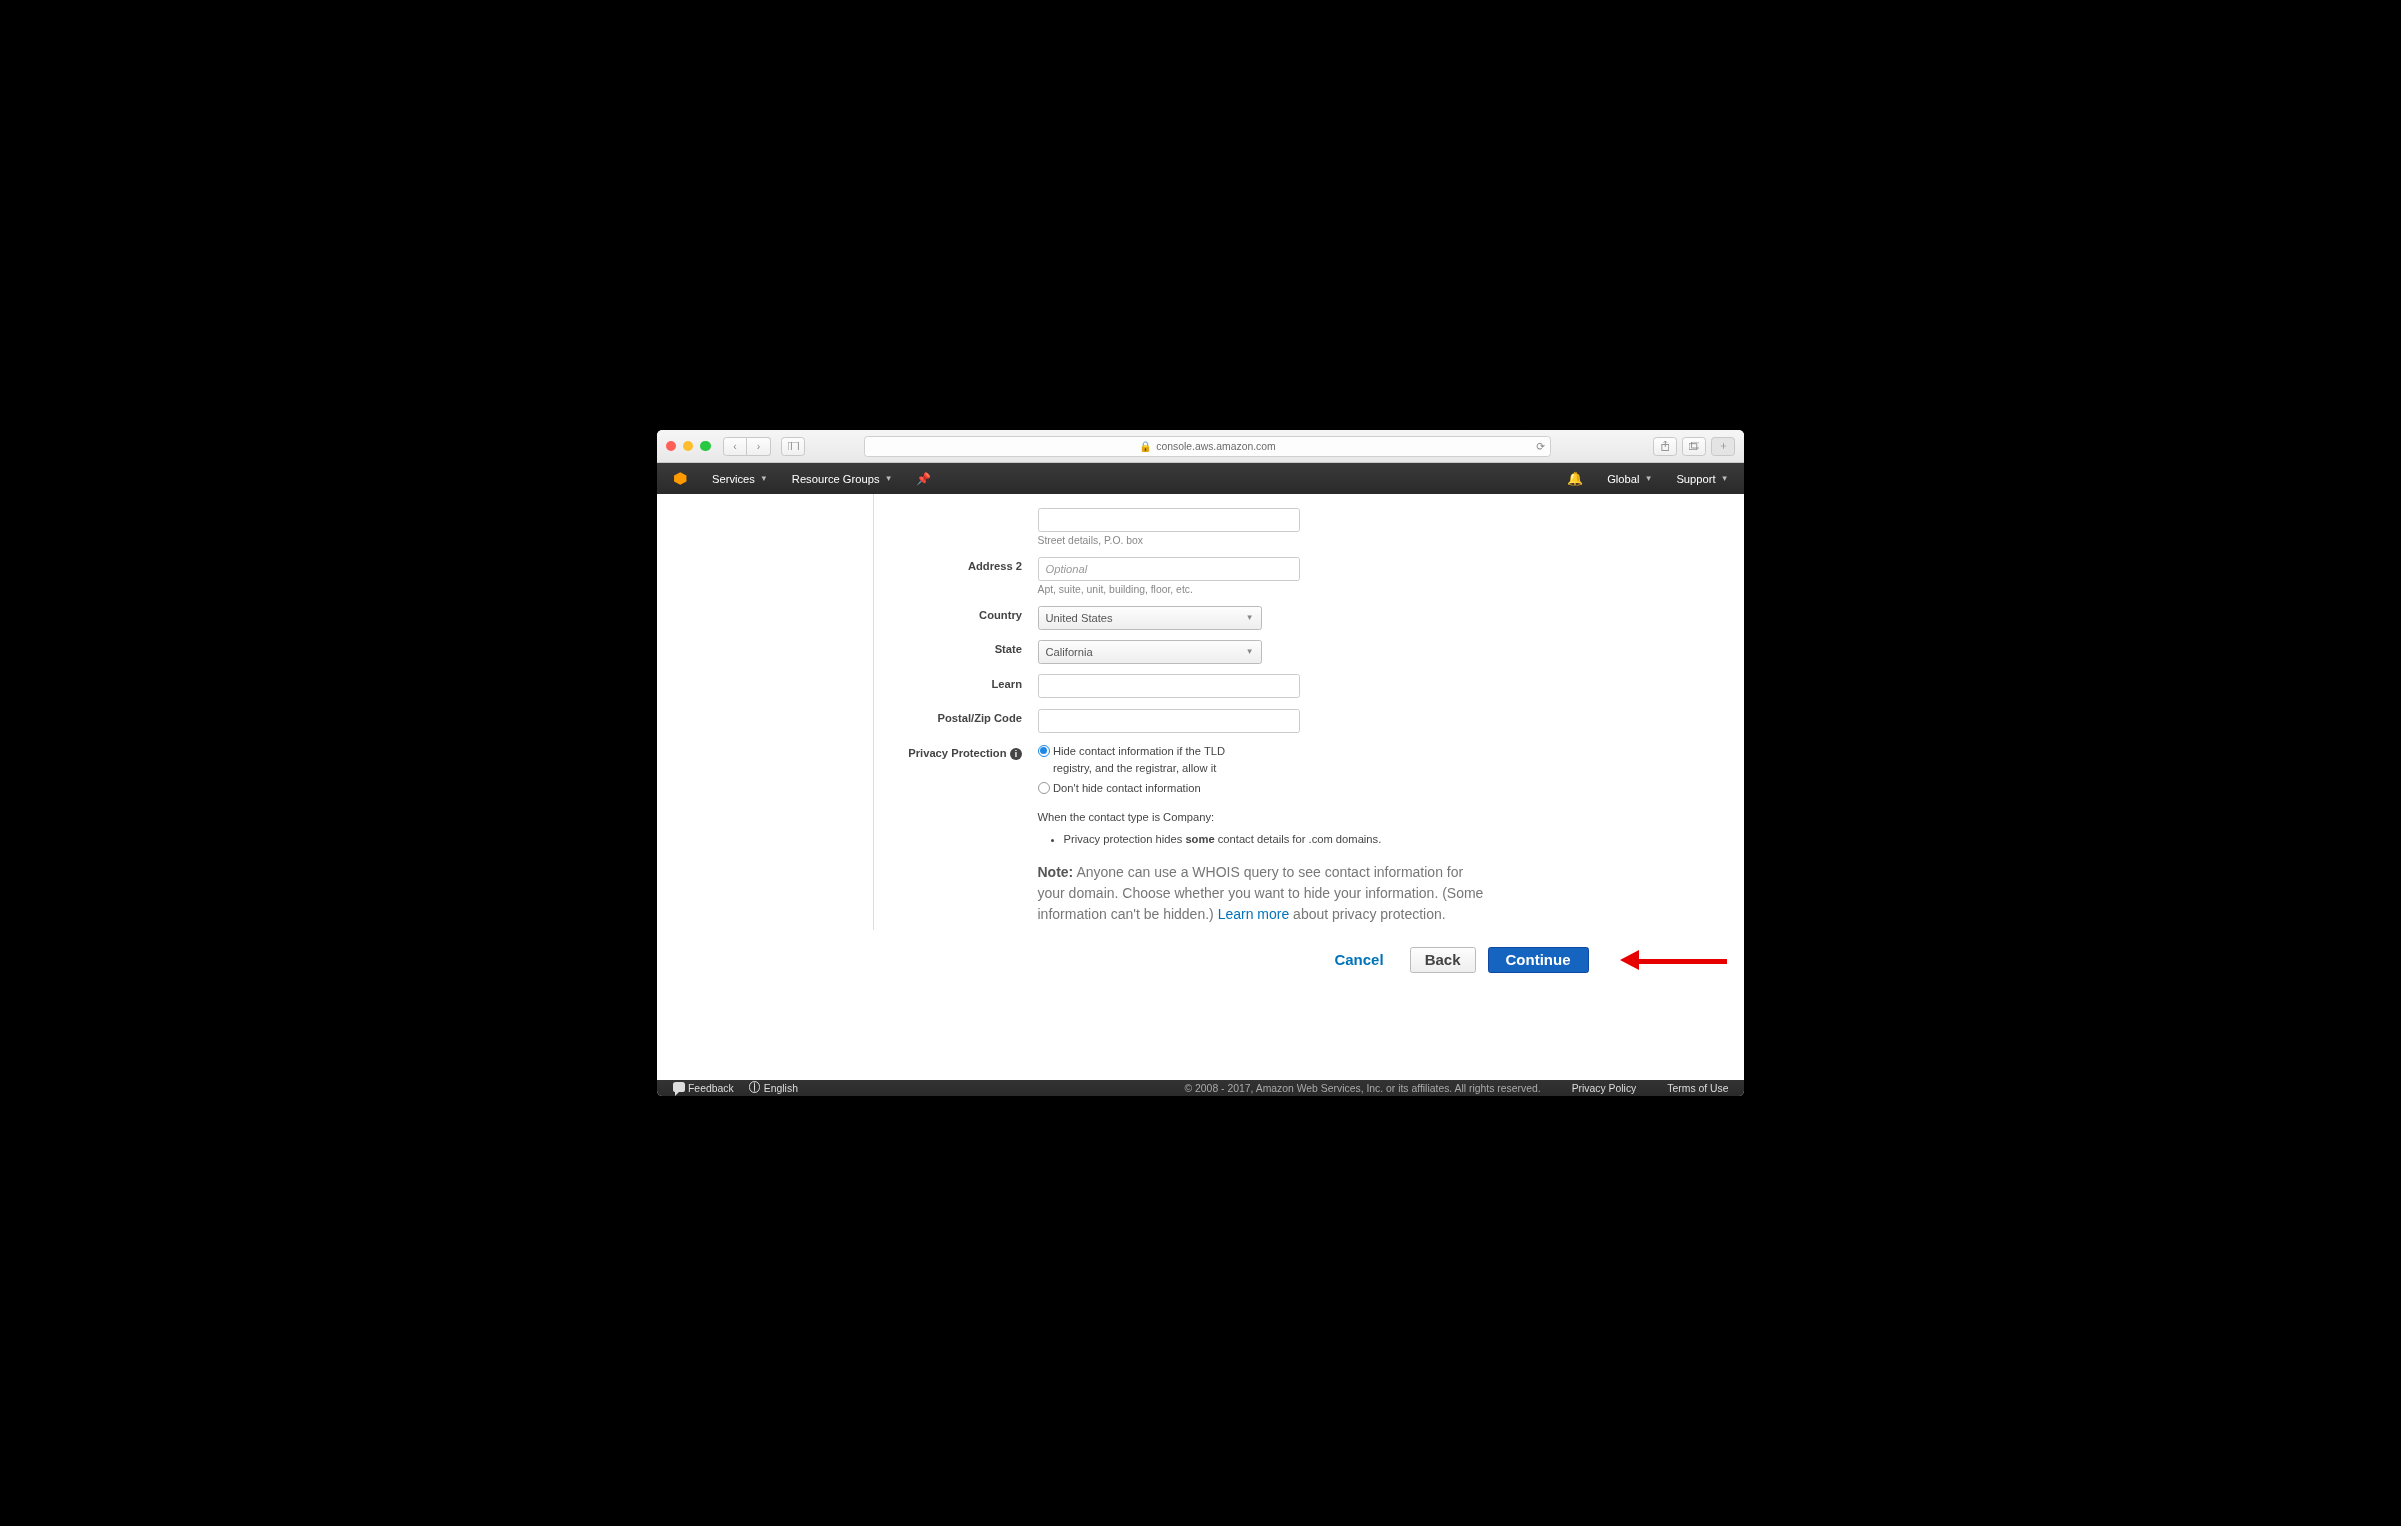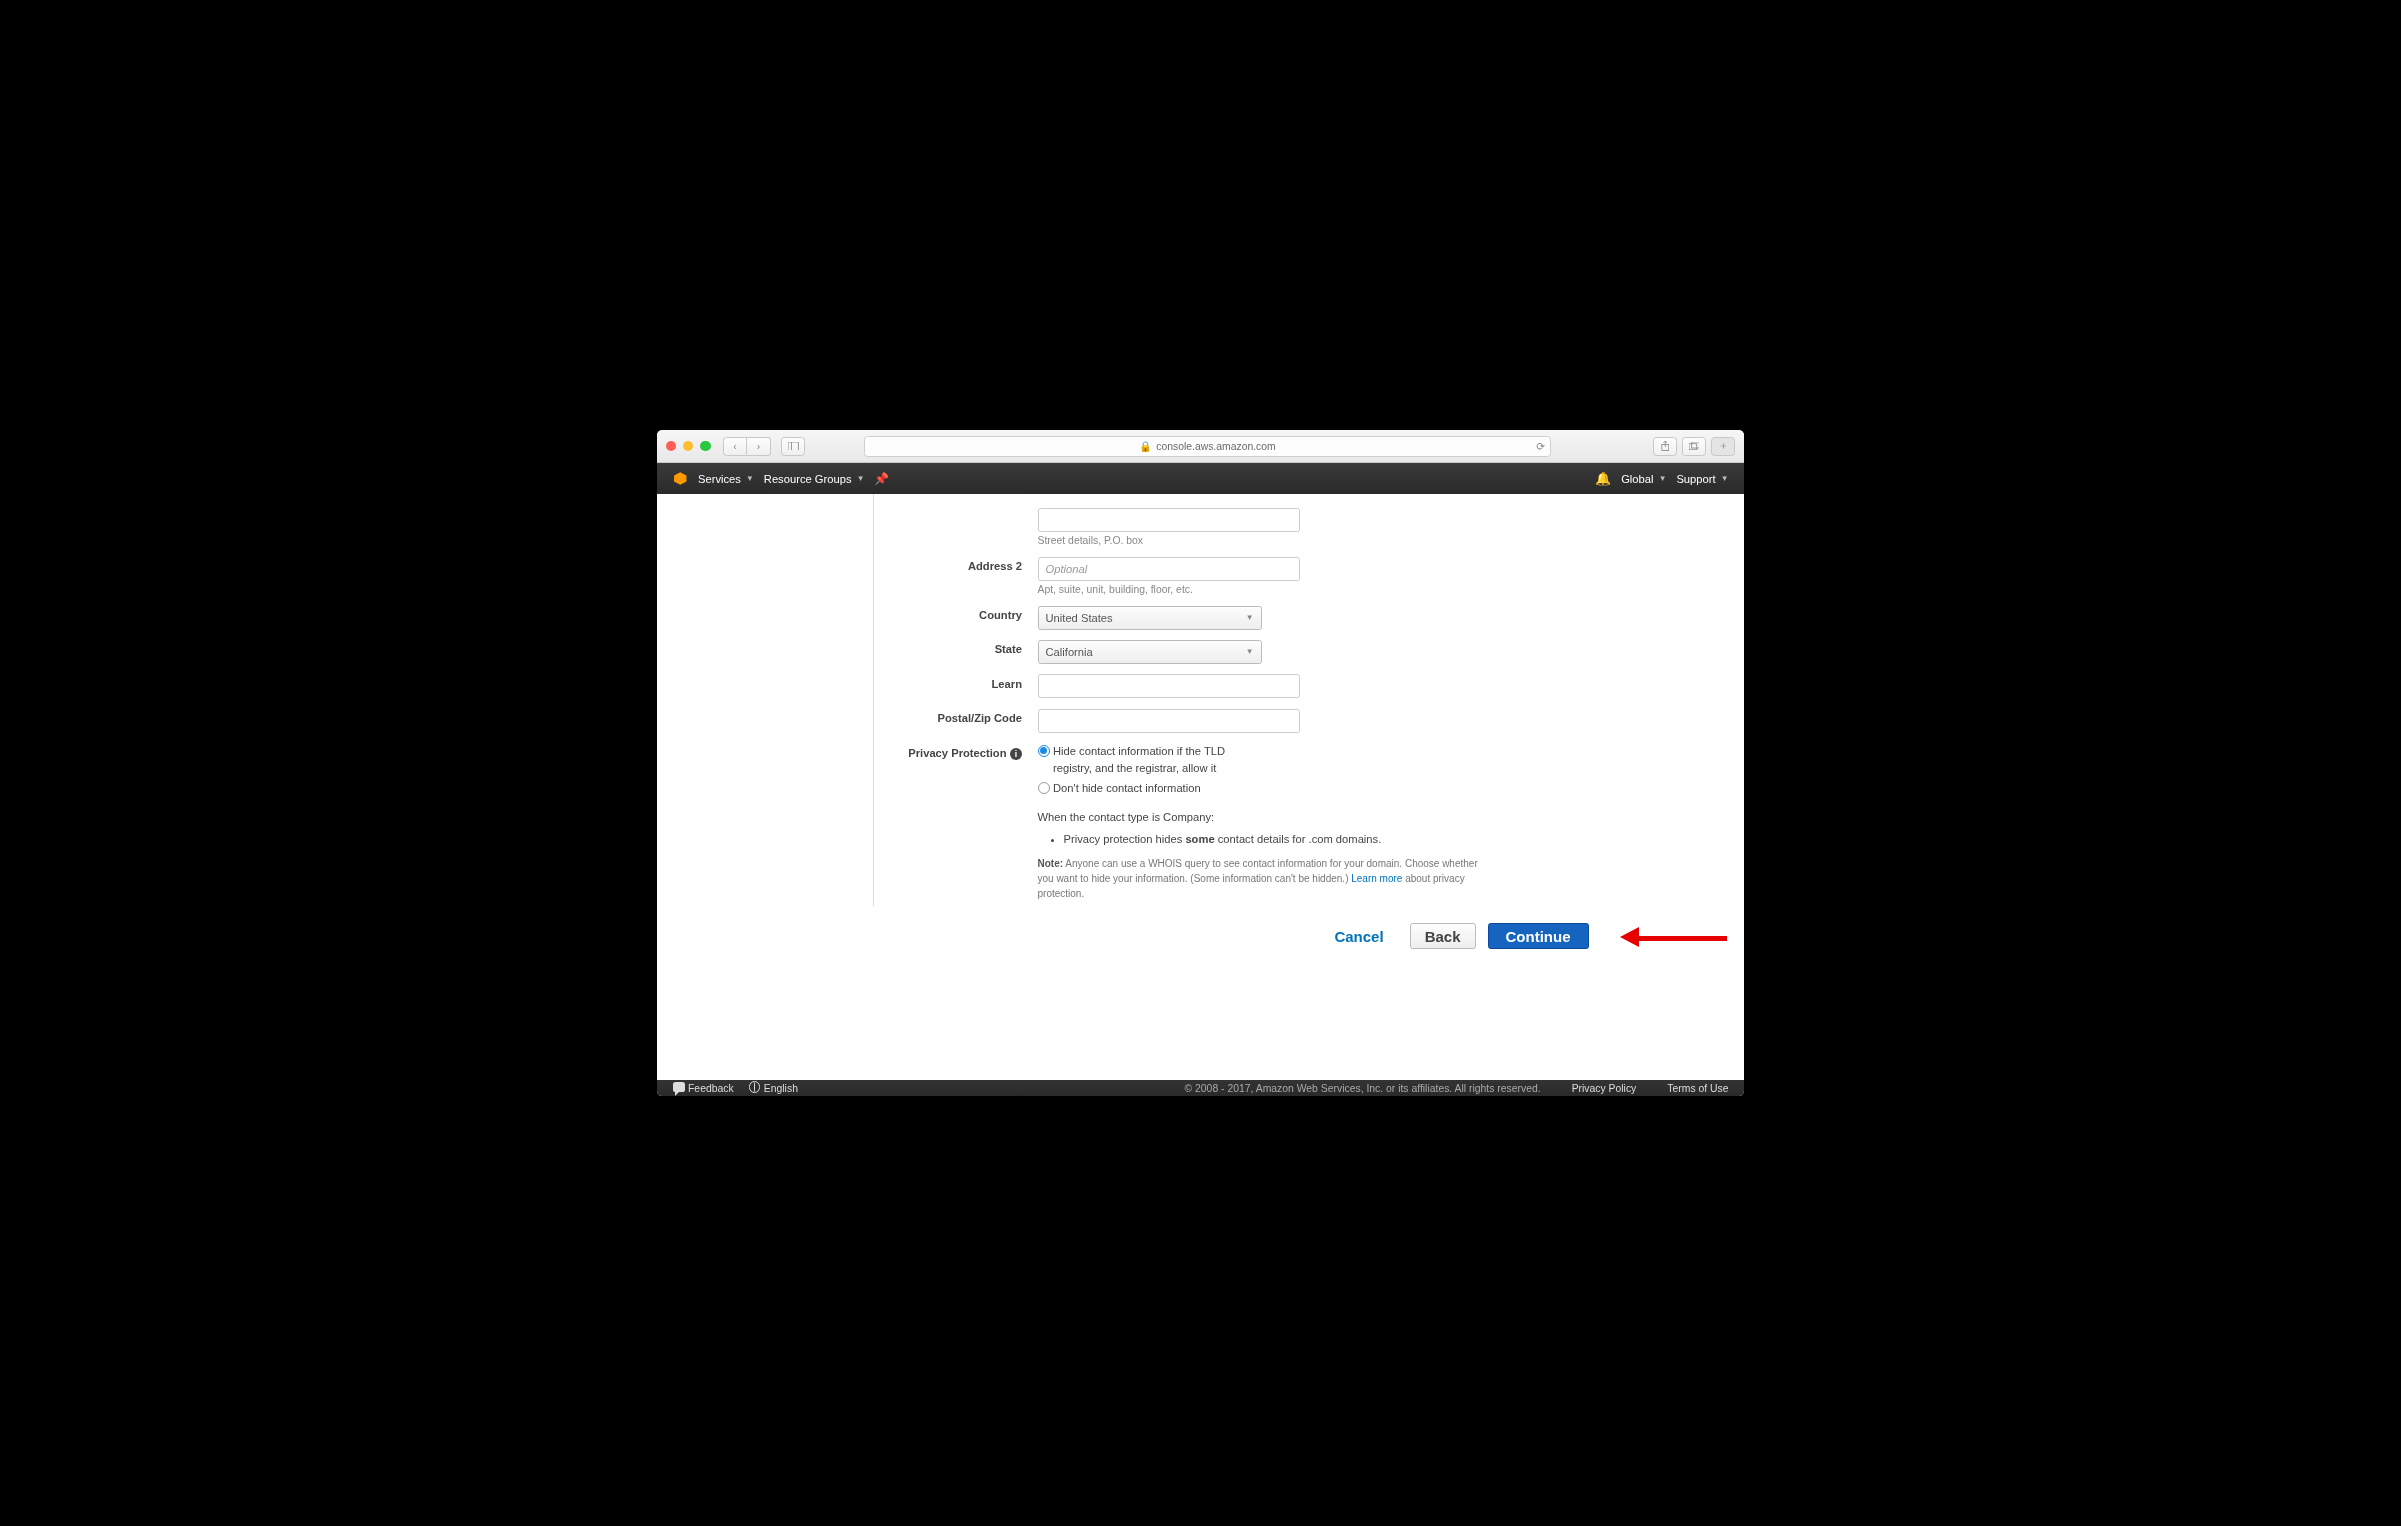--- a/index.html
+++ b/index.html
@@ -69,21 +69,21 @@
 
   
   .aws-nav {
     height: 31px;
     background: linear-gradient(#3a3a3a,#2a2a2a);
     display: flex;
     align-items: center;
     padding: 0 15.5px;
     color: #eee;
     font-size: 11.2px;
-    gap: 10px;
+    gap: 24px;
   }
   .aws-logo {
     width: 15.5px; height: 15.5px;
     background: #f90;
     transform: rotate(0deg);
     clip-path: polygon(10% 30%, 50% 10%, 90% 30%, 90% 70%, 50% 90%, 10% 70%);
   }
   .aws-link { display:flex; align-items:center; gap:5.2px; cursor:pointer; color:#fff;}
   .aws-link .caret { font-size:7.8px; color:#bbb; }
   .aws-spacer { flex:1; }
@@ -144,21 +144,21 @@
   .radio-circle {
     width:12px;height:12px;border:0.9px solid #999;border-radius:50%;display:inline-flex;align-items:center;justify-content:center;flex-shrink:0;margin-top:1.7px;
   }
   .radio-circle.sel { border-color:#1e88e5; }
   .radio-circle.sel::after{content:"";width:7px;height:7px;background:#1e88e5;border-radius:50%;}
   .info-circle {
     display:inline-flex;width:12px;height:12px;border-radius:50%;background:#444;color:#fff;font-size:8.6px;align-items:center;justify-content:center;font-weight:bold;margin-left:3.5px;
   }
   .privacy-text { color:#444; line-height:1.5; }
   .privacy-text ul { margin:5.2px 0 8.6px 26px; }
-  .note { font-size:10px; color:#777; line-height:1.5; margin-top:8px;}
+  .note { font-size:14px; color:#777; line-height:1.5; margin-top:14px;}
   .note b{color:#555;}
   .note a{color:#0073bb;text-decoration:none;}
 
   
   .actions {
     width: 828px;
     margin: 17px auto 0;
     display:flex;
     justify-content:flex-end;
     align-items:center;

